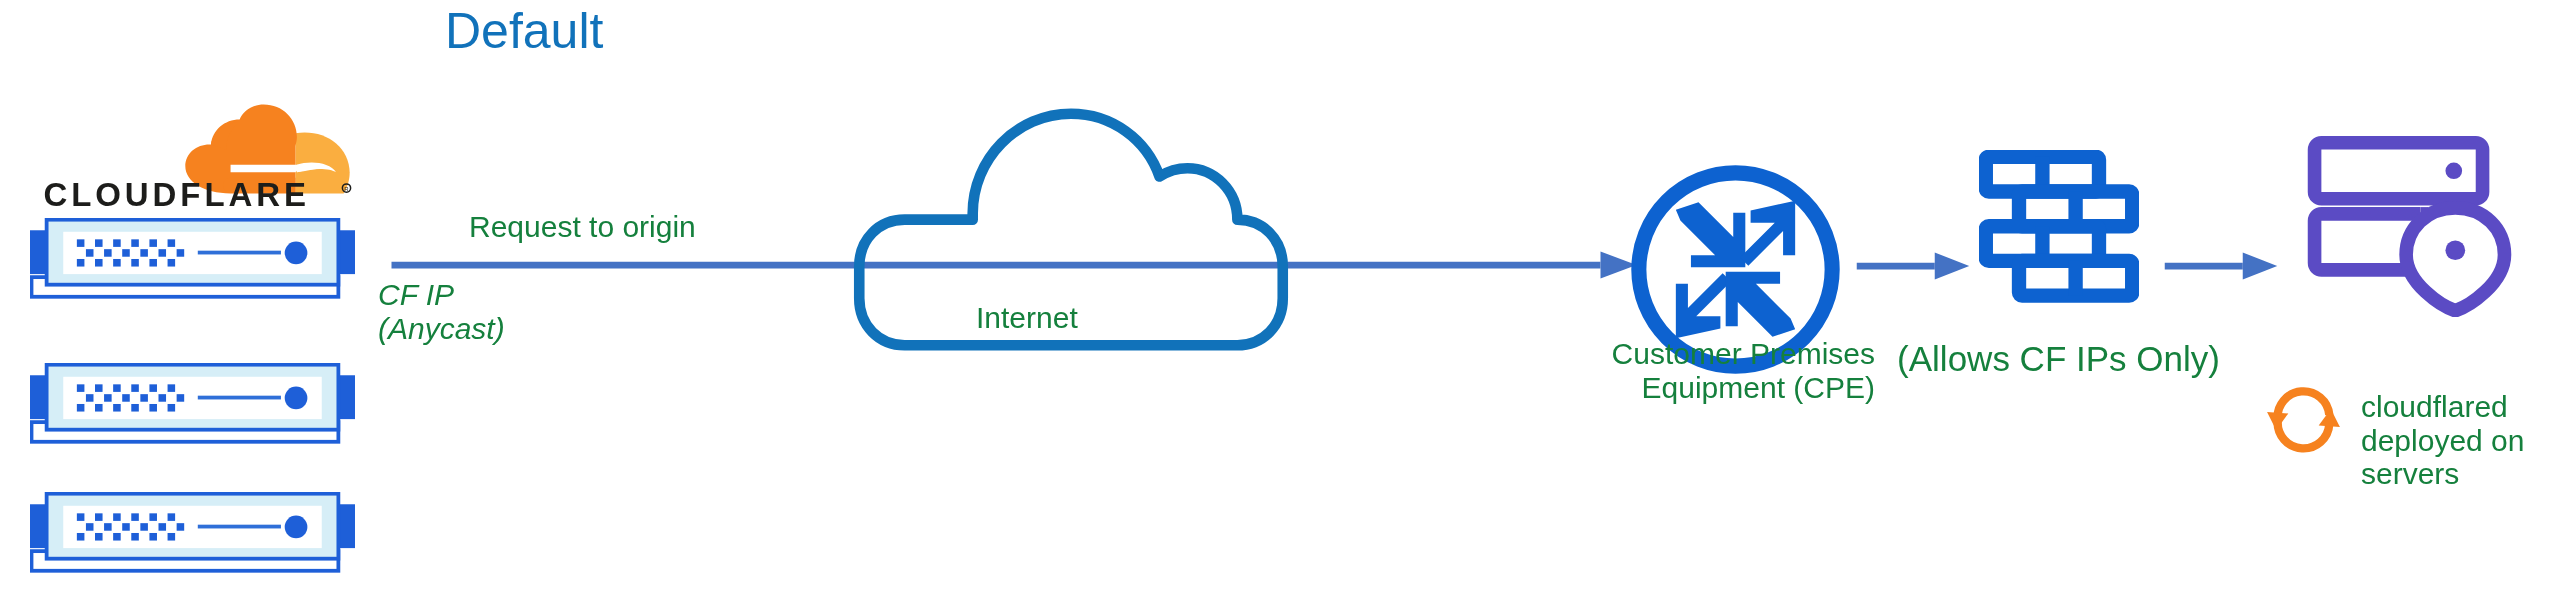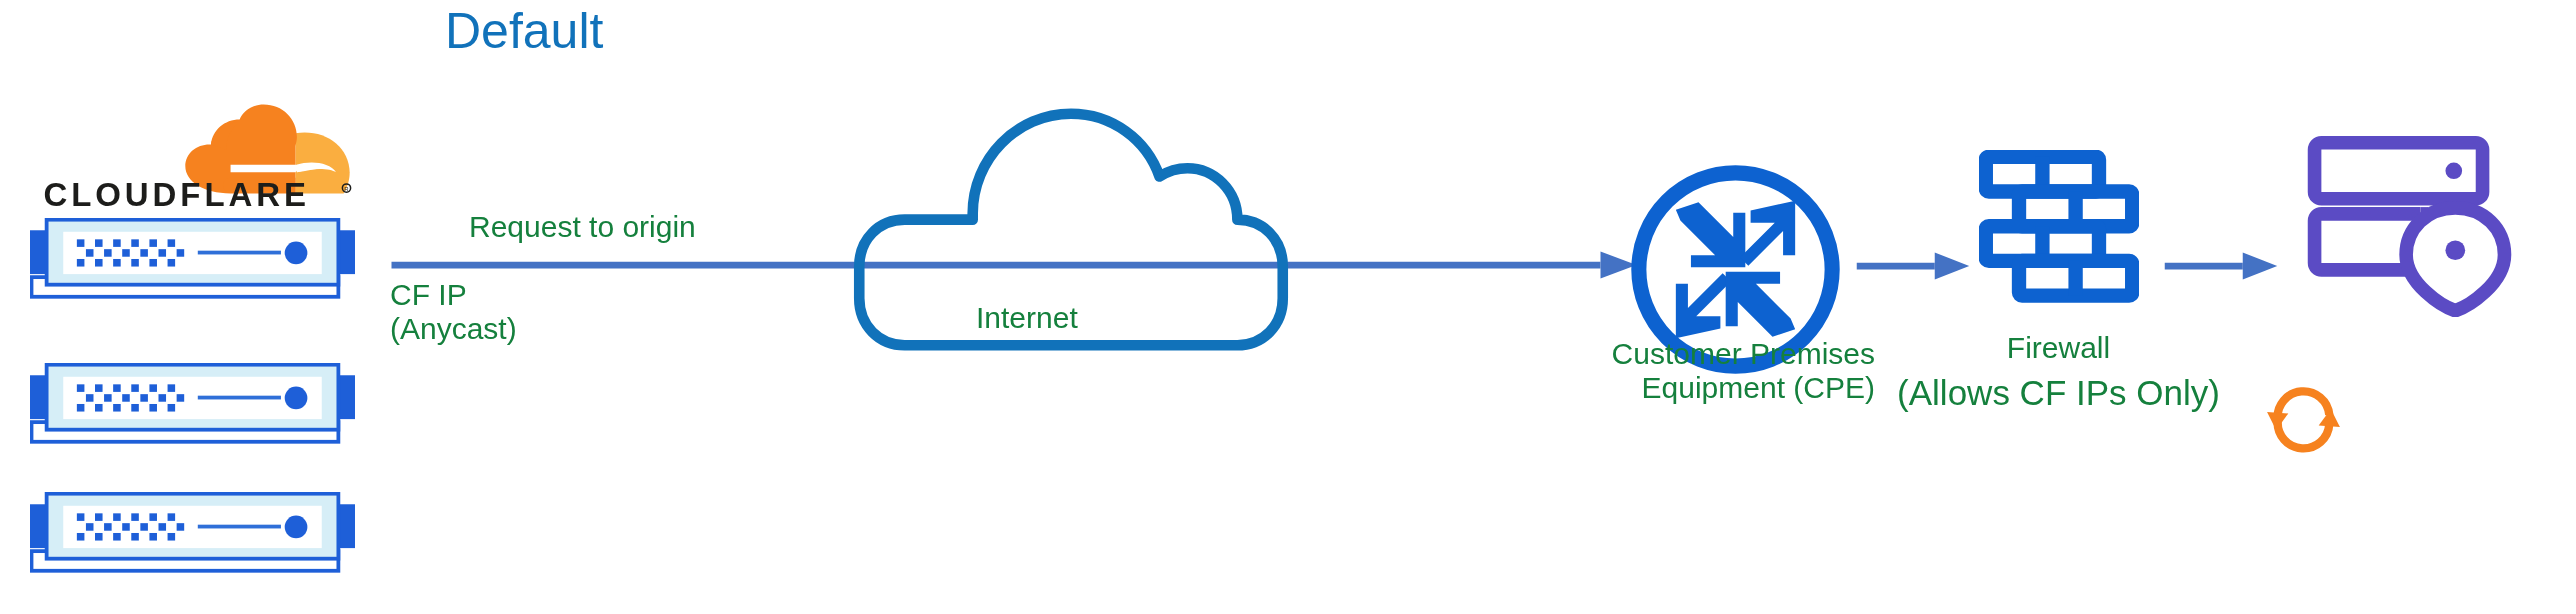--- a/index.html
+++ b/index.html
@@ -15,21 +15,21 @@
   
   #cf-logo{left:182px;top:103px;width:171px;height:95px;}
   #cf-wordmark{left:42px;top:176px;width:318px;height:39px;}
 
   
   .rack{width:325px;height:85px;}
   .rack svg{display:block;}
 
   
   #lbl-request{left:469px;top:210px;font-size:30px;}
-  #lbl-cfip{left:390px;top:278px;font-size:30px;}
+  #lbl-cfip{left:378px;top:278px;font-size:30px;font-style:italic;}
   #lbl-internet{left:976px;top:301px;font-size:30px;text-align:right;}
   #lbl-cpe{left:1557px;top:337px;font-size:30px;text-align:right;width:318px;}
   #lbl-firewall{left:1896px;top:331px;font-size:30px;text-align:center;width:325px;}
   #lbl-origin{left:2274px;top:331px;font-size:30px;}
   #lbl-cloudflared{left:2361px;top:390px;font-size:30px;}
 
   
   .svgabs{position:absolute;overflow:visible;}
 </style>
 </head>
@@ -266,20 +266,24 @@
   </div>
 
   <div class="abs lbl" id="lbl-internet">Internet</div>
 
   <div class="abs" id="lbl-cpe">
     <div class="lbl" style="font-size:30px;">Customer Premises</div>
     <div class="lbl" style="font-size:30px;">Equipment (CPE)</div>
   </div>
 
   <div class="abs" id="lbl-firewall">
-    <div class="lbl" style="font-size:30px;">Firewall</div>
     <div class="lbl" style="font-size:35px;margin-top:8px;">(Allows CF IPs Only)</div>
   </div>
 
 
+  <div class="abs" id="lbl-cloudflared">
+    <div class="lbl" style="font-size:30px;">cloudflared</div>
+    <div class="lbl" style="font-size:30px;">deployed on</div>
+    <div class="lbl" style="font-size:30px;">servers</div>
+  </div>
 
 </div>
 
 
 </body></html>

